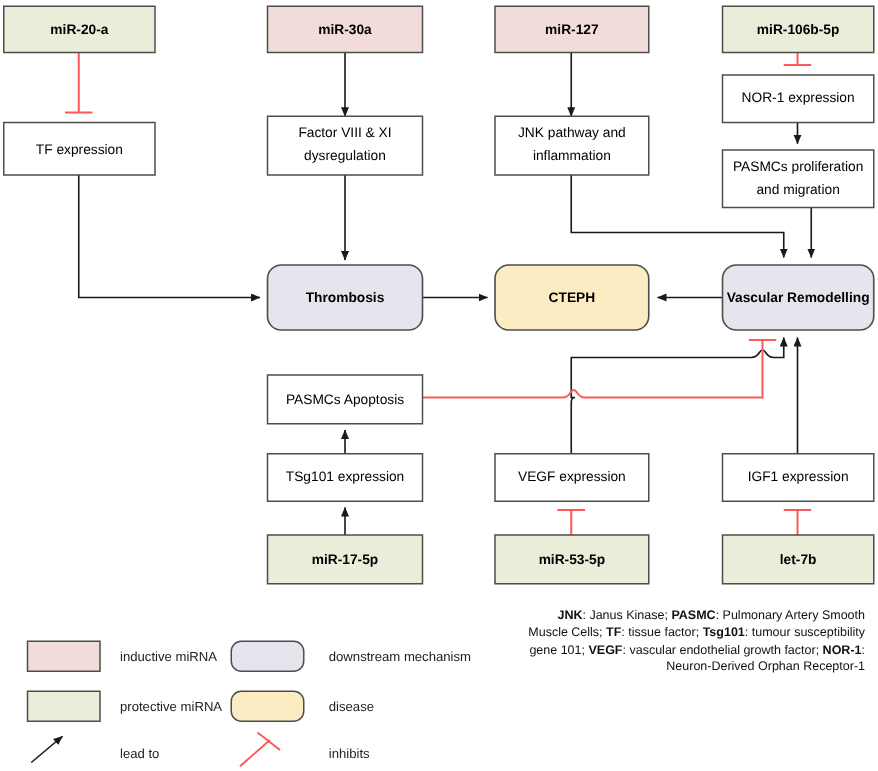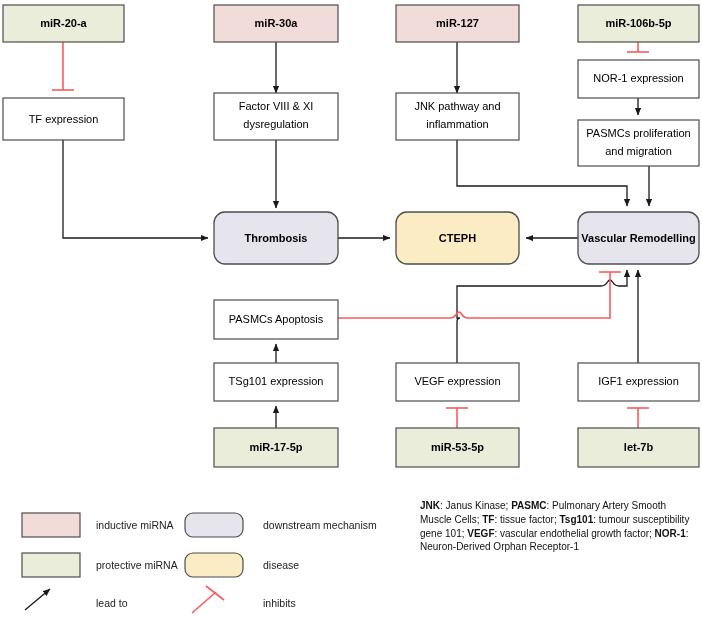--- a/index.html
+++ b/index.html
@@ -2,22 +2,22 @@
 <html><head>
 <meta charset="utf-8">
 <style>
   html,body{margin:0;padding:0;background:#ffffff;}
   body{width:702px;height:617px;position:relative;overflow:hidden;
        font-family:"Liberation Sans","DejaVu Sans",sans-serif;color:#111;}
   #diagram{position:absolute;left:0;top:0;width:702px;height:617px;}
   .node-label{font-size:11px;fill:#000;text-anchor:middle;dominant-baseline:middle;}
   .node-label.bold{font-weight:bold;}
   .legend-label{font-size:10.5px;fill:#222;dominant-baseline:middle;}
-  .abbr{position:absolute;left:420px;top:499px;width:272px;font-size:10px;
-        line-height:1.38;color:#111;}
+  .abbr{position:absolute;left:420px;top:486px;width:272px;font-size:10px;
+        line-height:1.38;color:#111;text-align:right;}
   .abbr b{font-weight:bold;}
 </style>
 </head>
 <body>
 
 <svg id="diagram" viewBox="0 0 702 617">
   <defs>
     <marker id="ah" markerWidth="9" markerHeight="9" refX="7.2" refY="3.2" orient="auto" markerUnits="userSpaceOnUse">
       <path d="M0,0 L7.6,3.2 L0,6.4 z" fill="#1a1a1a"></path>
     </marker>

